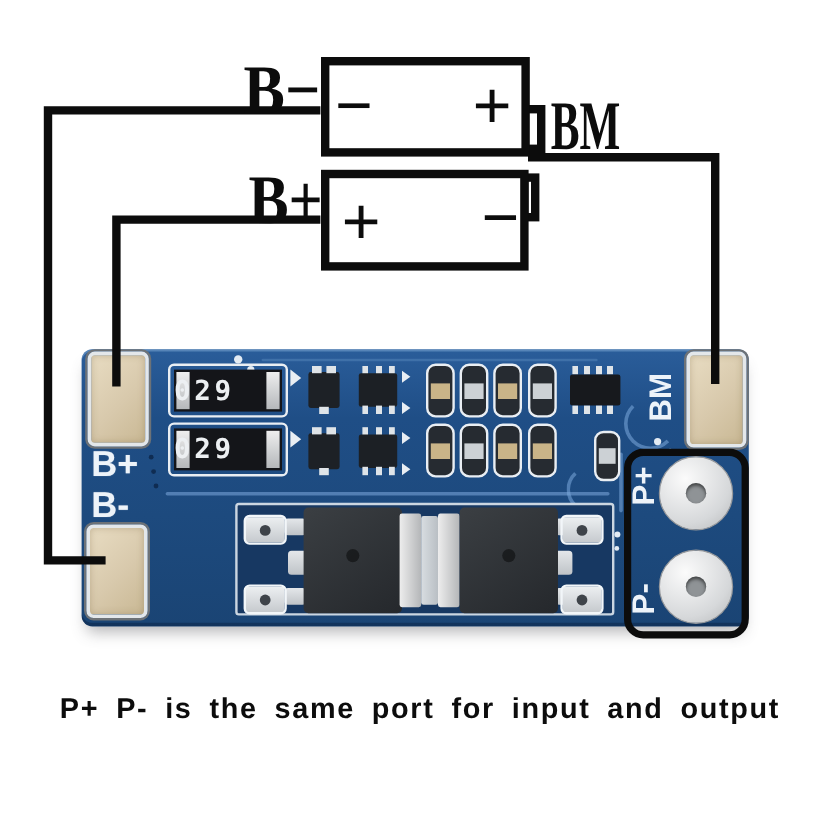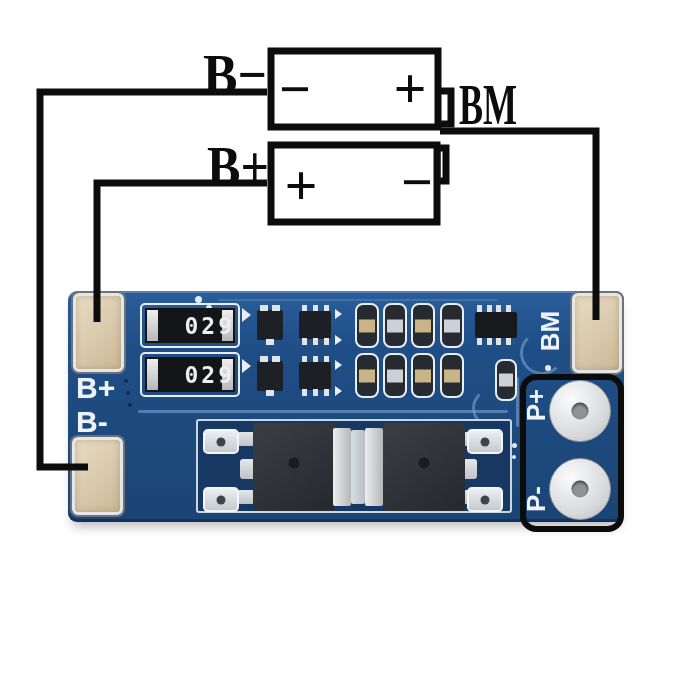--- a/index.html
+++ b/index.html
@@ -29,21 +29,21 @@
   .pad {
     background: linear-gradient(135deg, #e8dcc2 0%, #d8c9ac 55%, #c9b894 100%);
     border: 3px solid #e3e7ea; border-radius: 6px;
     box-shadow: 0 0 0 2px #6d7277, inset 0 0 6px rgba(120,100,60,.35);
   }
   .silk { color: #edf3f9; font-weight: 700; font-size: 30px; line-height: 1; letter-spacing: 0; text-shadow: 0 0 1px rgba(255,255,255,.4); }
   .vlabel { color: #edf3f9; font-weight: 700; font-size: 26px; line-height: 26px; text-align: center;
             transform: rotate(-90deg); transform-origin: center; white-space: nowrap; }
   .res { border: 2px solid #e9eef3; border-radius: 5px; width: 100px; height: 45px; }
   .res .body { position: absolute; left: 3px; right: 3px; top: 3px; bottom: 3px;
-               background: #141519; display: flex; align-items: center; justify-content: flex-end; }
+               background: #141519; display: flex; align-items: center; justify-content: flex-start; }
   .res .body::before, .res .body::after {
     content: ""; position: absolute; top: 2px; bottom: 2px; width: 11px;
     background: linear-gradient(180deg, #eeeeee, #b5b8bb); }
   .res .body::before { left: 2px; }  .res .body::after { right: 2px; }
   .res .lbl { font-family: "DejaVu Sans Mono", monospace; font-weight: 700; font-size: 23px;
               color: #eceff2; letter-spacing: 3px; position: relative; z-index: 1; }
   .sot { width: 40px; height: 40px; }
   .sot .body { position: absolute; left: 7px; top: 5px; width: 26px; height: 30px; background: #1d2126; border-radius: 2px; }
   .sot .body::before { content: ""; position: absolute; left: 3px; top: -5px; width: 8px; height: 6px;
                        background: #dfe4e8; box-shadow: 12px 0 0 #dfe4e8; }
@@ -203,13 +203,14 @@
     <text class="sign" x="295" y="89" font-size="56" dominant-baseline="central">−</text>
     <text class="sign" x="410" y="88" font-size="58" dominant-baseline="central">+</text>
     <text class="sign" x="301" y="185" font-size="58" dominant-baseline="central">+</text>
     <text class="sign" x="417" y="182" font-size="56" dominant-baseline="central">−</text>
 
     <text class="bat-label" x="203" y="94" textLength="64" lengthAdjust="spacingAndGlyphs">B−</text>
     <text class="bat-label" x="207" y="186" textLength="62" lengthAdjust="spacingAndGlyphs">B+</text>
     <text class="bat-label" x="459" y="124" textLength="58" lengthAdjust="spacingAndGlyphs">BM</text>
   </svg>
 
+  <div class="caption">P+ P- is the same port for input and output</div>
 </div>
 
 </body></html>

